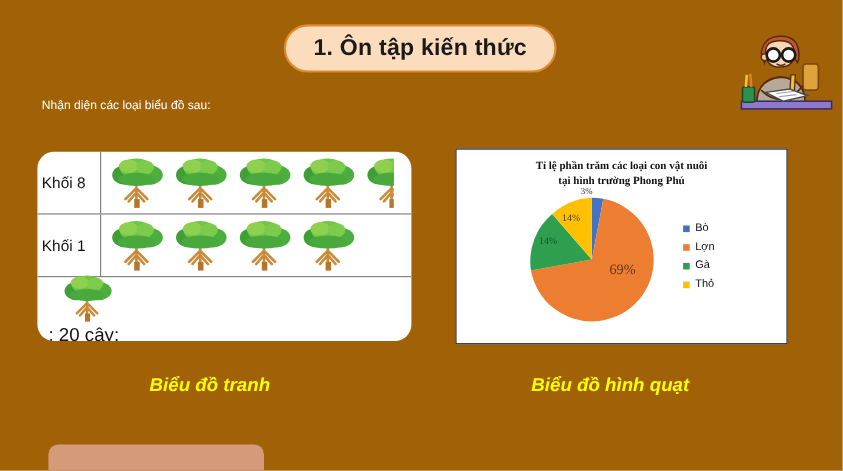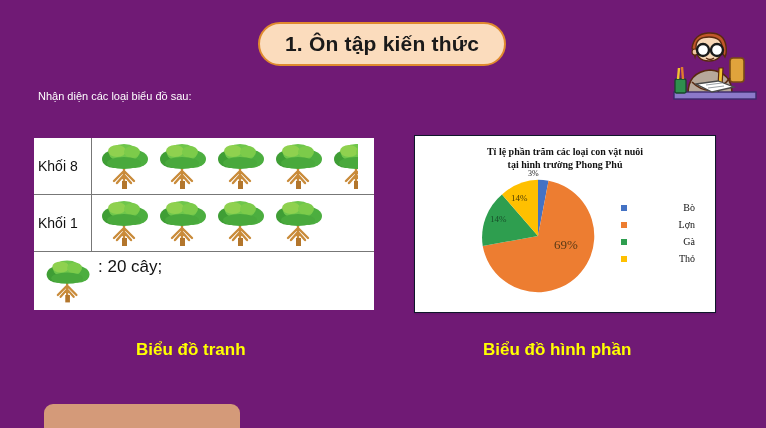--- a/index.html
+++ b/index.html
@@ -9,21 +9,21 @@
   body {
     width: 766px;
     height: 428px;
     overflow: hidden;
     font-family: "Liberation Sans", sans-serif;
   }
   .slide {
     position: relative;
     width: 766px;
     height: 428px;
-    background: #701a75;
+    background: #a16207;
     overflow: hidden;
   }
 
   
   .title-pill {
     position: absolute;
     left: 258px;
     top: 22px;
     width: 248px;
     height: 44px;
@@ -65,20 +65,21 @@
   
   .picto-card {
     position: absolute;
     left: 34px;
     top: 138px;
     width: 340px;
     height: 172px;
     background: #ffffff;
     box-sizing: border-box;
     overflow: hidden;
+    border-radius: 15px;
   }
   .picto-row {
     position: relative;
     display: flex;
     align-items: center;
     height: 57px;
     border-bottom: 1px solid #777;
     box-sizing: border-box;
   }
   .picto-row .rowlabel {
@@ -104,21 +105,22 @@
   .picto-legend {
     position: relative;
     height: 57px;
     display: flex;
     align-items: center;
     padding-left: 8px;
     box-sizing: border-box;
   }
   .legend-unit {
     display: flex;
-    align-items: flex-start;
+    align-items: flex-end;
+    flex-direction: column;
   }
   .legend-unit .txt {
     font-size: 17px;
     color: #111;
     margin-left: 2px;
     white-space: nowrap;
   }
   .legend-gap { width: 30px; }
 
   .tree {
@@ -167,36 +169,36 @@
   .pie-legend {
     position: absolute;
     right: 20px;
     top: 28px;
     width: 74px;
   }
   .pie-legend-item {
     display: flex;
     align-items: center;
     height: 17px;
-    font-family: Liberation Serif, serif;
+    font-family: Liberation Sans, sans-serif;
     font-size: 10px;
     color: #111;
-    justify-content: space-between;
   }
   .swatch {
     width: 6px;
     height: 6px;
     margin-right: 5px;
     flex: 0 0 auto;
   }
 
   
   .caption {
     position: absolute;
     font-size: 17px;
+    font-style: italic;
     font-weight: bold;
     color: #ffff00;
     white-space: nowrap;
   }
   .caption-left  { left: 136px; top: 340px; }
   .caption-right { left: 483px; top: 340px; }
 
   
   .bottom-bar {
     position: absolute;
@@ -439,17 +441,17 @@
         </div>
         <div class="pie-legend-item">
           <span class="swatch" style="background:#ffc000"></span>
           <span>Thỏ</span>
         </div>
       </div>
     </div>
   </div>
 
   <div class="caption caption-left">Biểu đồ tranh</div>
-  <div class="caption caption-right">Biểu đồ hình phần</div>
+  <div class="caption caption-right">Biểu đồ hình quạt</div>
 
   <div class="bottom-bar"></div>
 
 </div>
 
 </body></html>

